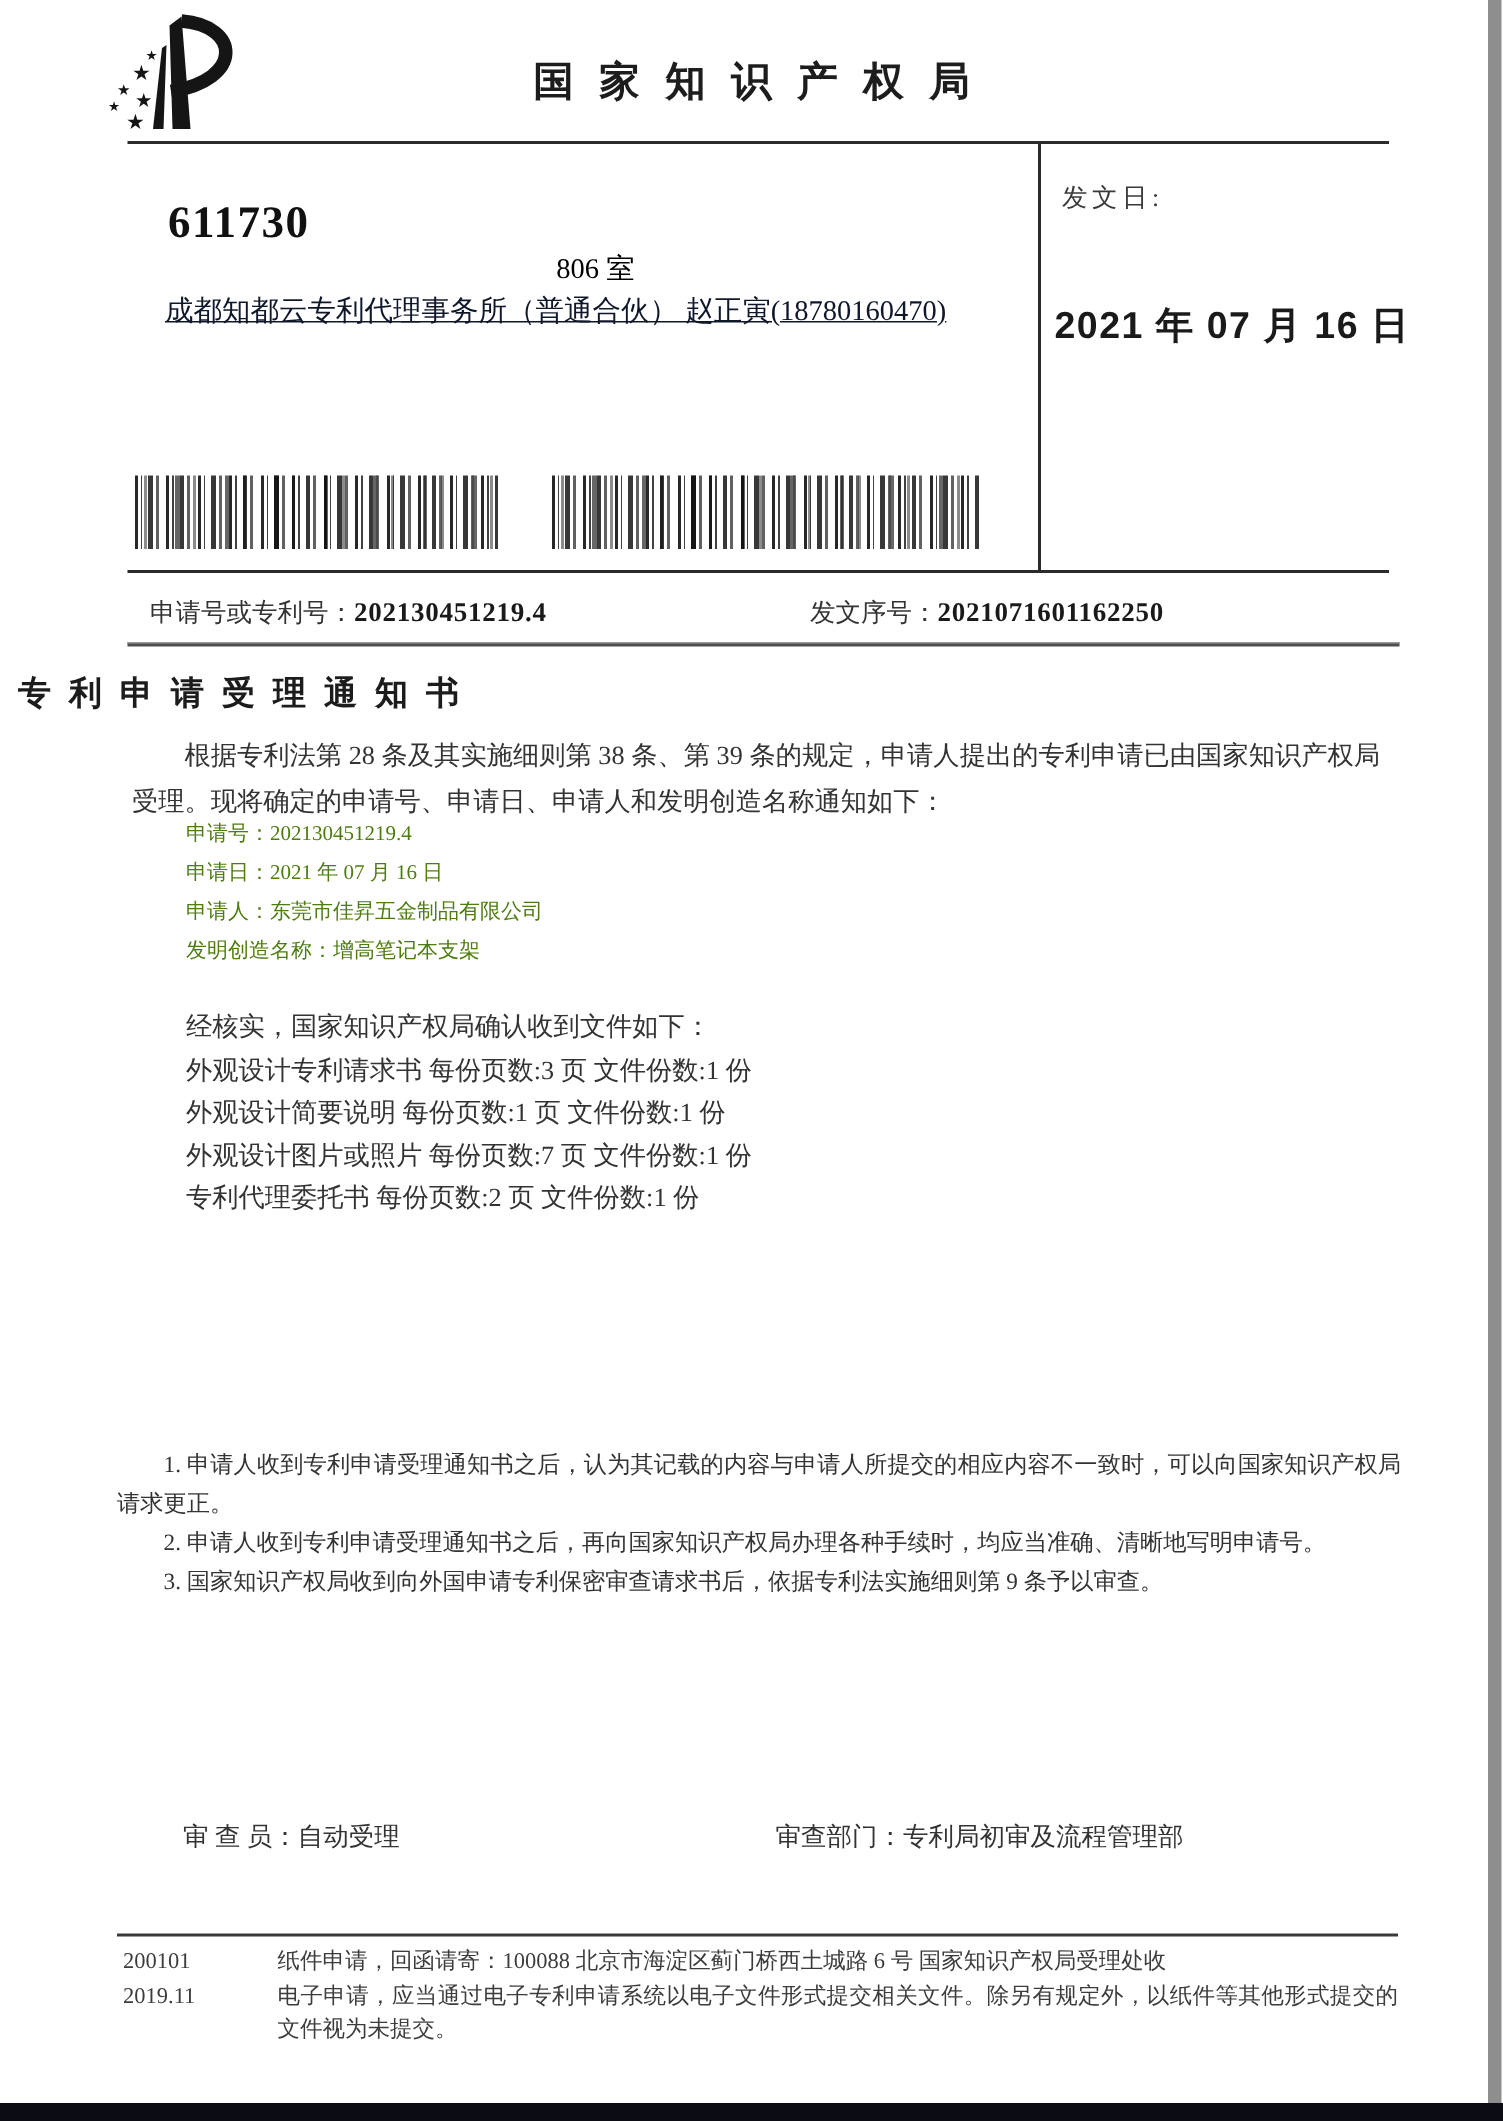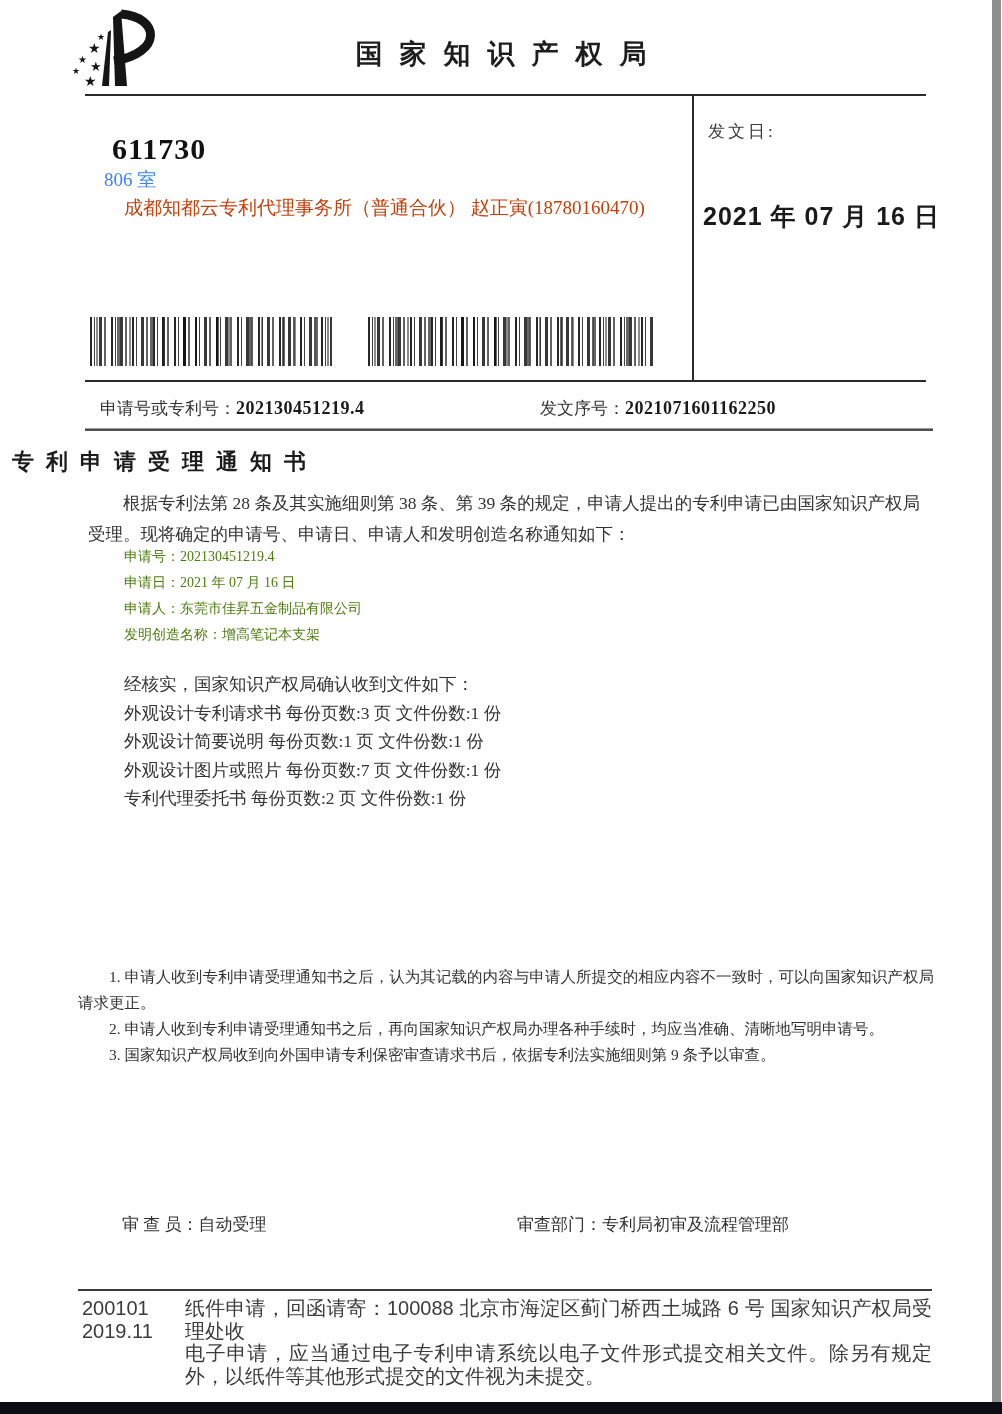--- a/index.html
+++ b/index.html
@@ -30,22 +30,22 @@
     position: absolute; left: 0; top: 36px; width: 1002px;
     text-align: center; font-size: 27px; font-weight: bold;
     letter-spacing: 17px; text-indent: 17px; color: #1d1d1d;
   }
   .rule-header { position: absolute; left: 85px; top: 94px; width: 841px; height: 2px; background: #2b2b2b; }
 
   
   .recipient { position: absolute; left: 104px; top: 132px; width: 586px; }
   .recipient-code { font-size: 30px; font-weight: bold; letter-spacing: 1px; color: #111; margin-left: 8px; }
   .recipient-addr1 { margin-top: 12px; font-size: 19px; line-height: 27px; color: #3a3a3a; }
-  .recipient-addr2 { font-size: 19px; line-height: 27px; color: #3b82f6; }
-  .recipient-agent { margin-left: 20px; font-size: 19px; line-height: 27px; margin-top: 1px; color: #c2410c; }
+  .recipient-addr2 { text-align: center; font-size: 19px; line-height: 27px; color: #000000; }
+  .recipient-agent { margin-left: 6px; font-size: 19px; line-height: 27px; margin-top: 1px; color: #0f172a; text-decoration: underline; }
 
   
   .vert-divider { position: absolute; left: 692px; top: 94px; width: 2px; height: 287px; background: #2b2b2b; }
   .dispatch-label { position: absolute; left: 708px; top: 120px; font-size: 17px; color: #3a3a3a; letter-spacing: 3px; }
   .dispatch-date {
     position: absolute; left: 703px; top: 200px;
     font-family: "Liberation Sans", "DejaVu Sans", sans-serif;
     font-size: 25px; font-weight: bold; letter-spacing: 1px; color: #1a1a1a;
   }
   .rule-mid { position: absolute; left: 85px; top: 380px; width: 841px; height: 2px; background: #2b2b2b; }
@@ -90,22 +90,22 @@
 
   
   .review-row { position: absolute; left: 0; top: 1213px; width: 1002px; font-size: 17px; color: #333; }
   .examiner { position: absolute; left: 122px; }
   .department { position: absolute; left: 517px; }
 
   
   .rule-footer { position: absolute; left: 78px; top: 1289px; width: 854px; height: 2px; background: #3a3a3a; }
   .footer {
     position: absolute; left: 82px; top: 1297px; width: 850px;
-    font-family: Liberation Sans, sans-serif;
-    font-size: 20px; line-height: 22.5px; color: #3c3c3c;
+    font-family: Liberation Serif, serif;
+    font-size: 15px; line-height: 22.5px; color: #3c3c3c;
     display: flex;
   }
   .footer-codes { width: 103px; flex: none; }
   .footer-text { flex: 1; width: 747px; }
   .footer-text p { text-align: justify; }
 </style>
 </head>
 <body>
 
 <div class="page">

